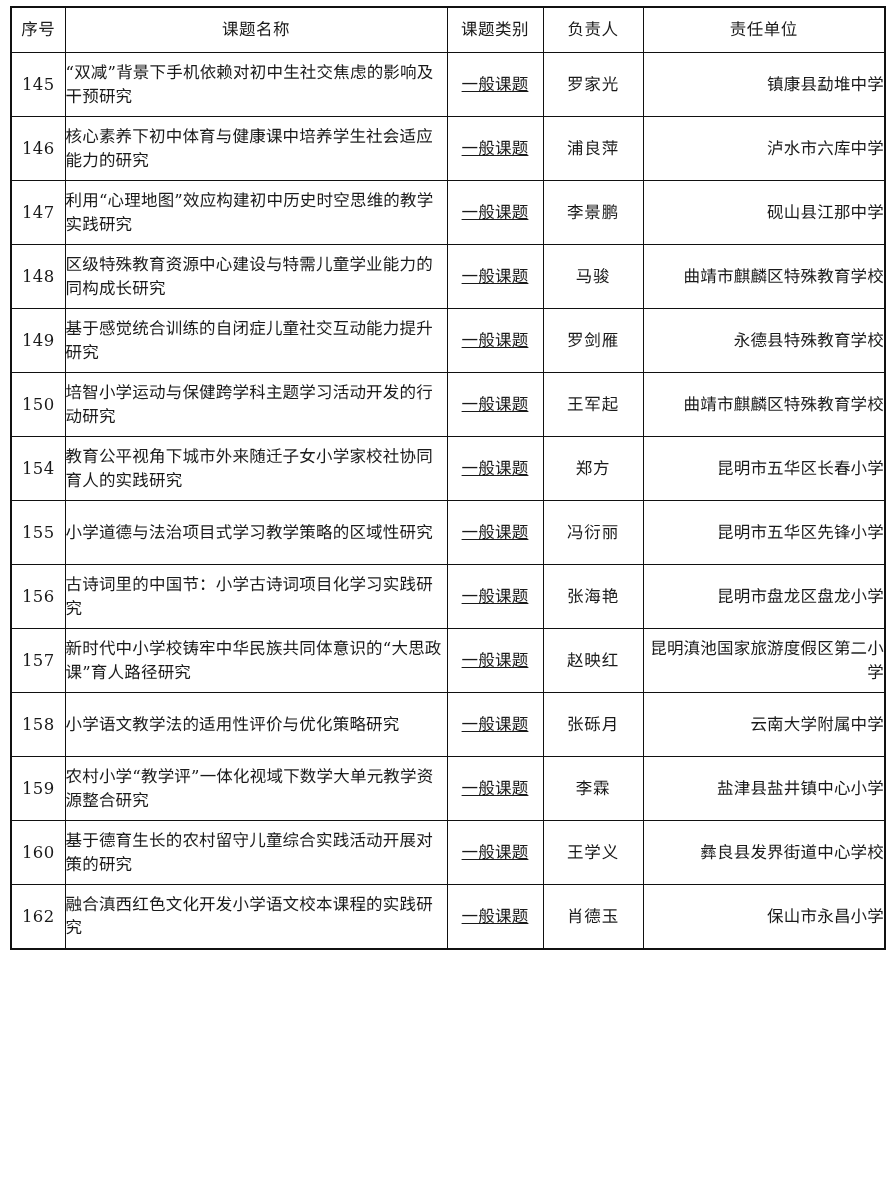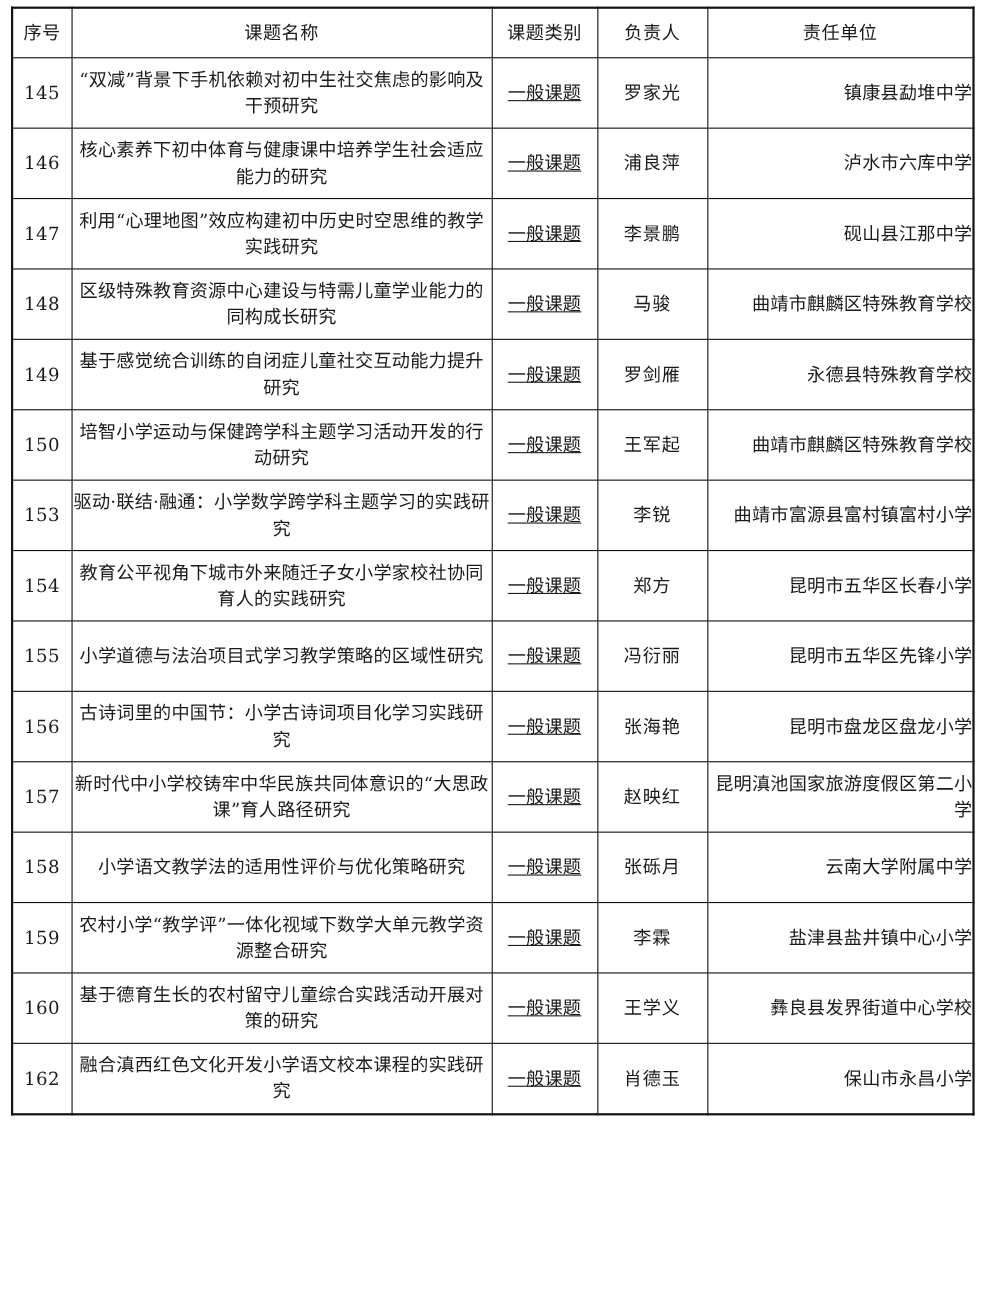--- a/index.html
+++ b/index.html
@@ -56,21 +56,21 @@
   }
 
   
   td.seq {
     text-align: center;
     font-family: "DejaVu Serif", "Liberation Serif", serif;
     font-size: 16px;
     letter-spacing: 0.4px;
   }
   td.title {
-    text-align: center;
+    text-align: left;
     padding: 5px 8px 5px 9px;
     letter-spacing: 0.2px;
   }
   td.cat {
     text-align: center;
     letter-spacing: 0.2px;
     text-decoration: underline;
   }
   td.lead {
     text-align: center;
@@ -142,27 +142,20 @@
           <td class="unit">永德县特殊教育学校</td>
         </tr>
         <tr>
           <td class="seq">150</td>
           <td class="title">培智小学运动与保健跨学科主题学习活动开发的行动研究</td>
           <td class="cat">一般课题</td>
           <td class="lead">王军起</td>
           <td class="unit">曲靖市麒麟区特殊教育学校</td>
         </tr>
         <tr>
-          <td class="seq">153</td>
-          <td class="title">驱动·联结·融通：小学数学跨学科主题学习的实践研究</td>
-          <td class="cat">一般课题</td>
-          <td class="lead">李锐</td>
-          <td class="unit">曲靖市富源县富村镇富村小学</td>
-        </tr>
-        <tr>
           <td class="seq">154</td>
           <td class="title">教育公平视角下城市外来随迁子女小学家校社协同育人的实践研究</td>
           <td class="cat">一般课题</td>
           <td class="lead">郑方</td>
           <td class="unit">昆明市五华区长春小学</td>
         </tr>
         <tr>
           <td class="seq">155</td>
           <td class="title">小学道德与法治项目式学习教学策略的区域性研究</td>
           <td class="cat">一般课题</td>

